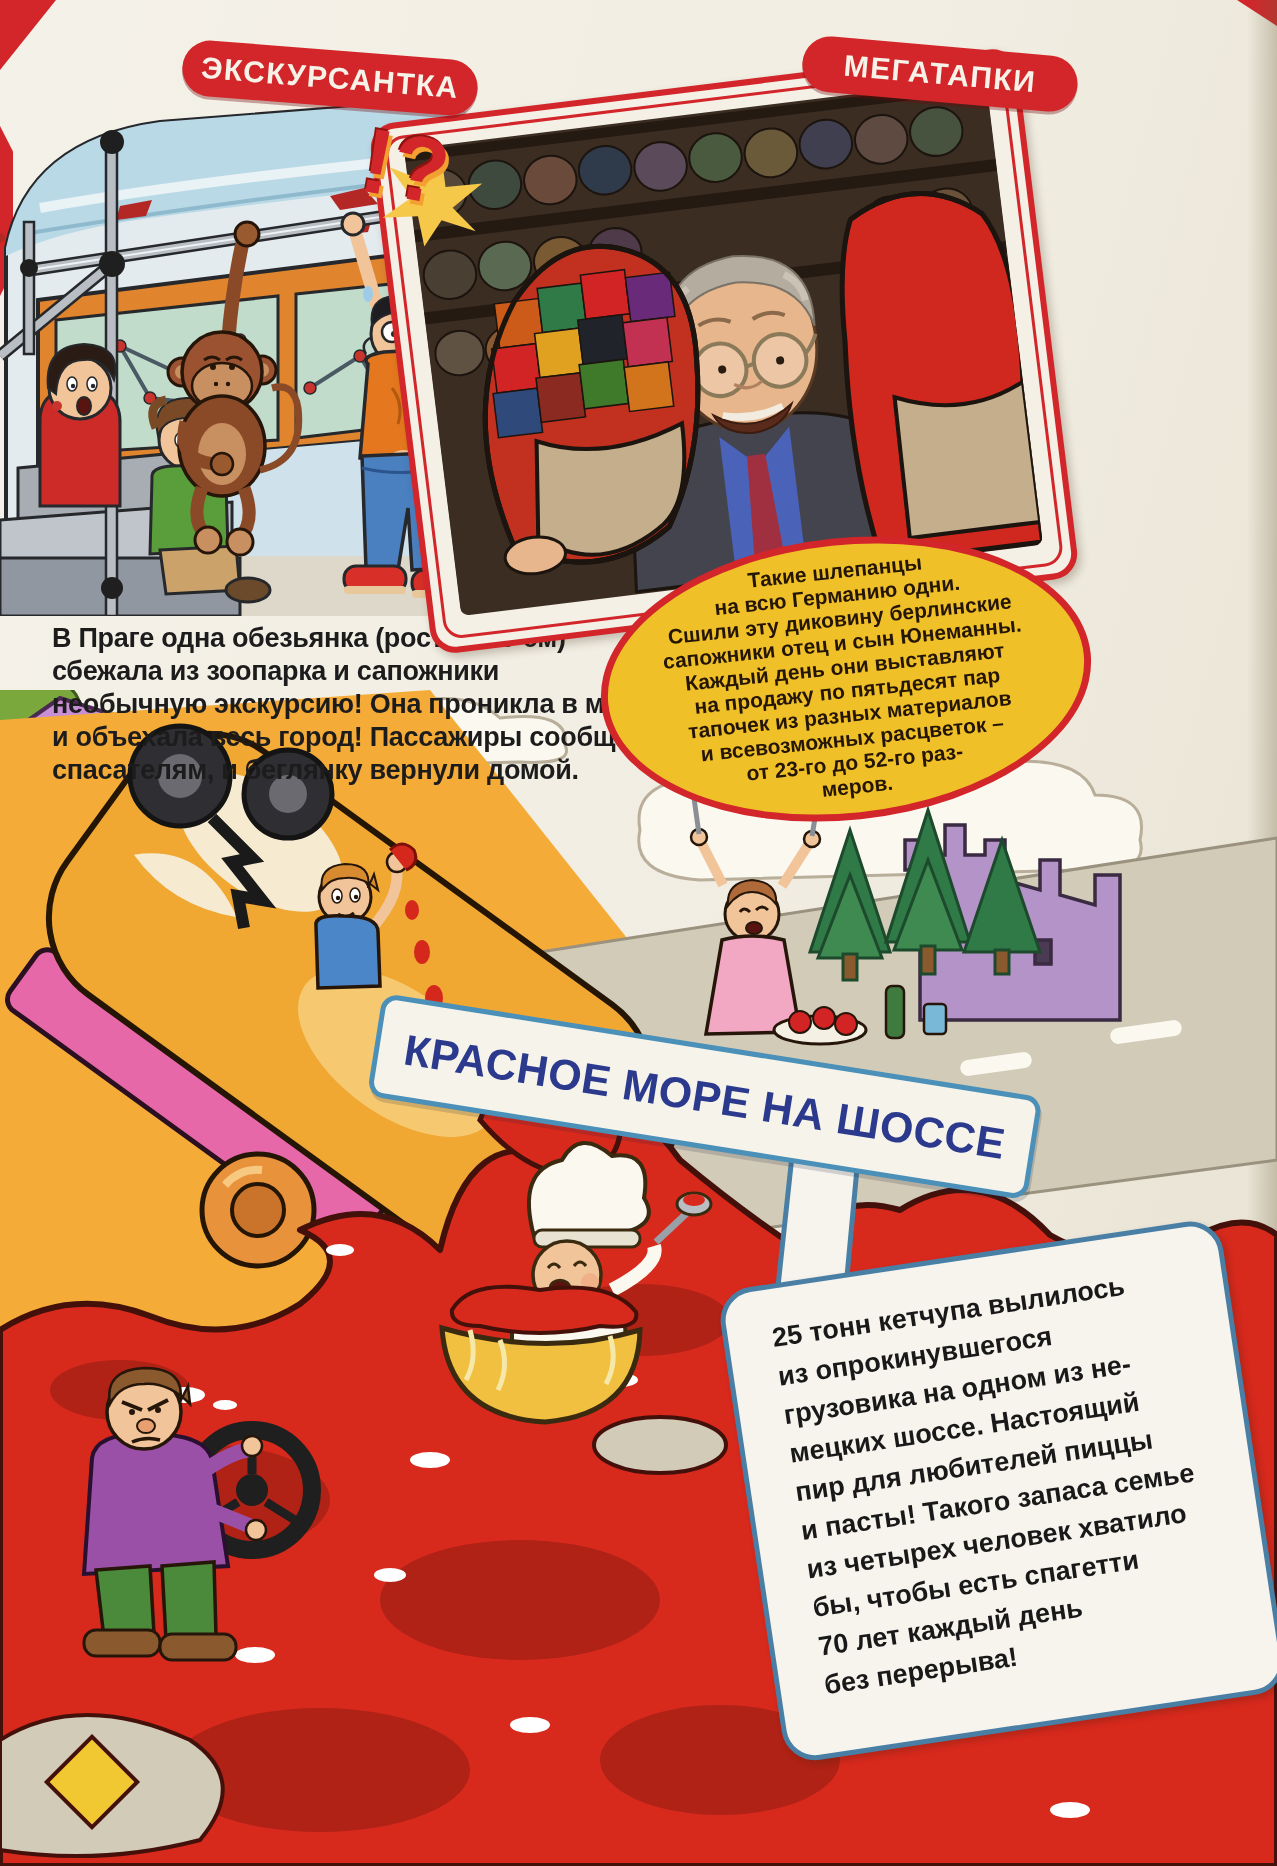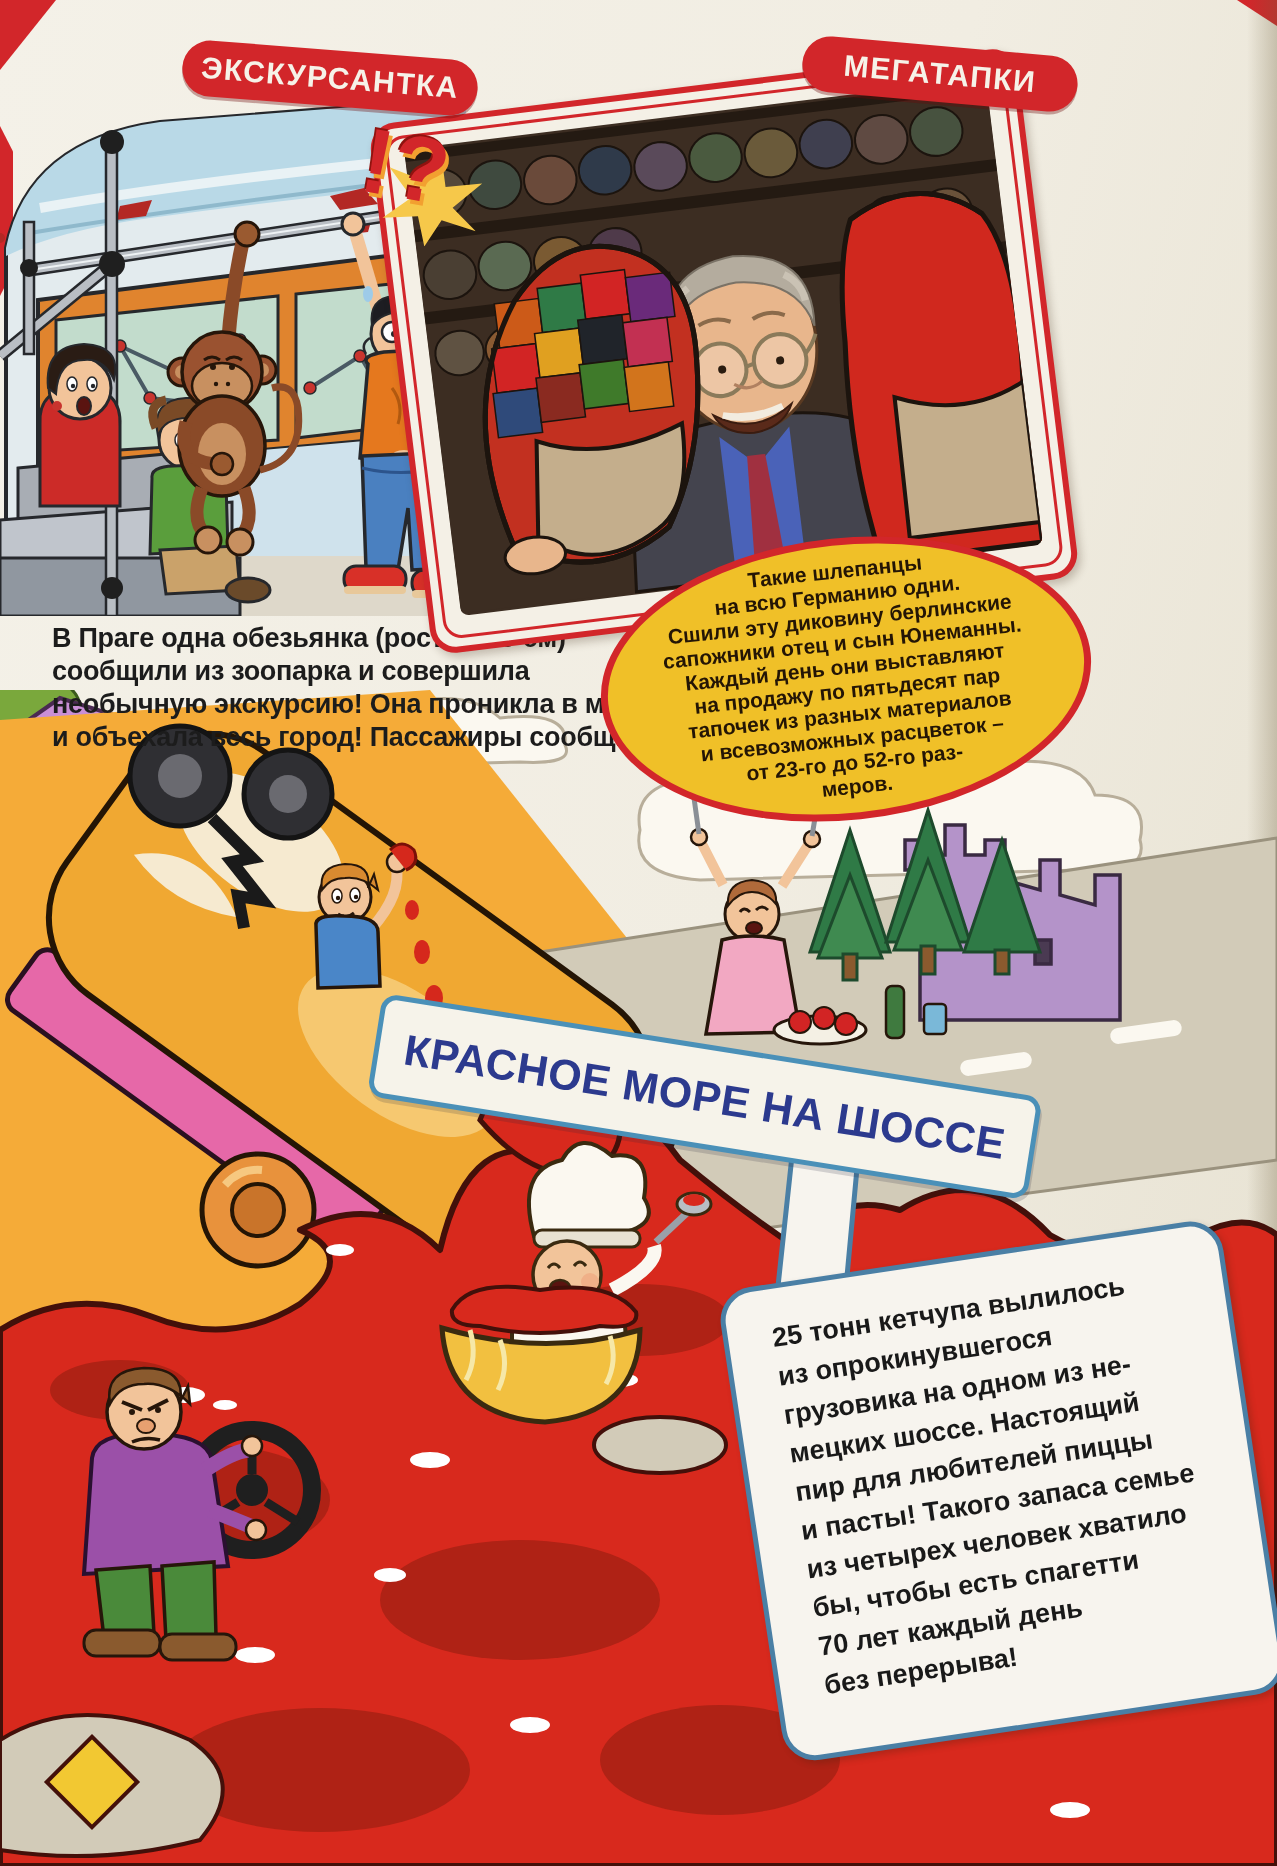--- a/index.html
+++ b/index.html
@@ -236,23 +236,24 @@
     </g>
   </svg>
 
   <div class="burst">
     <div class="star"></div>
     <div class="glyph">!?</div>
   </div>
 
   <div class="monkey-text">
     <div class="p-line">В Праге одна обезьянка (ростом 40 см)</div>
-    <div class="p-line">сообщили из зоопарка и совершила</div>
+    <div class="p-line">сбежала из зоопарка и сапожники</div>
     <div class="p-line">необычную экскурсию! Она проникла в метро</div>
     <div class="p-line">и объехала весь город! Пассажиры сообщили</div>
+    <div class="p-line">спасателям, и беглянку вернули домой.</div>
   </div>
 
   <div class="photo-frame">
     <div class="inner-line"></div>
     <div class="photo">
       <svg viewBox="0 0 580 460">
         <rect width="580" height="460" fill="#3c2d22"></rect>
 
         <rect x="0" y="0" width="580" height="10" fill="#241a12"></rect>
         <rect x="0" y="78" width="580" height="12" fill="#241a12"></rect>

